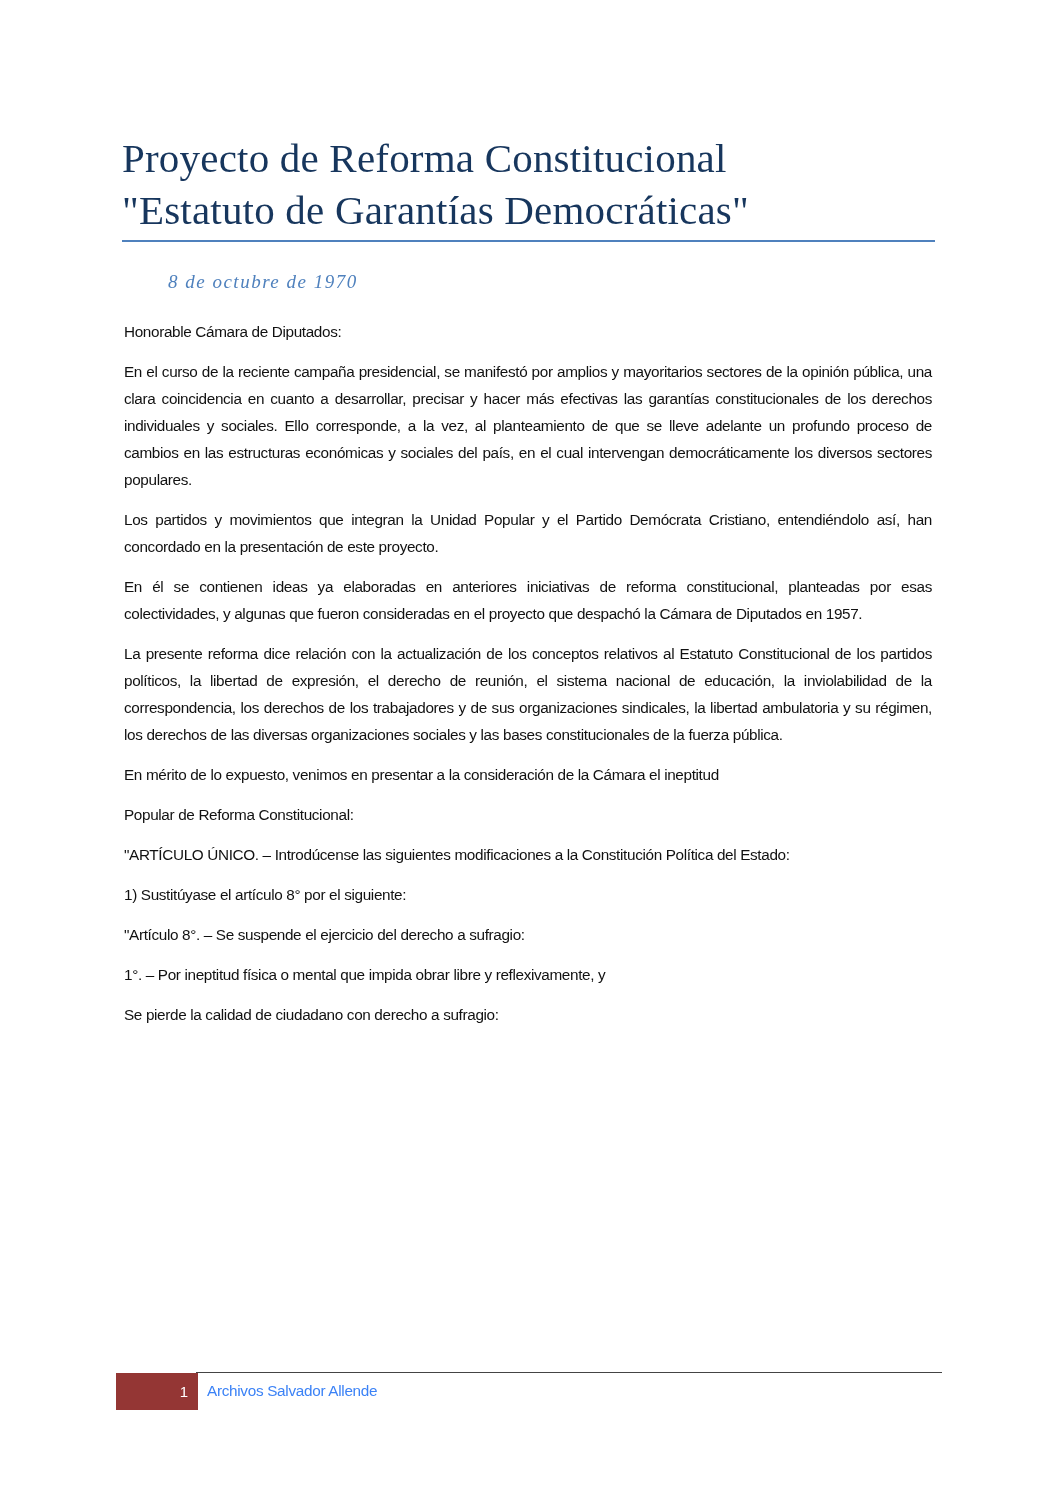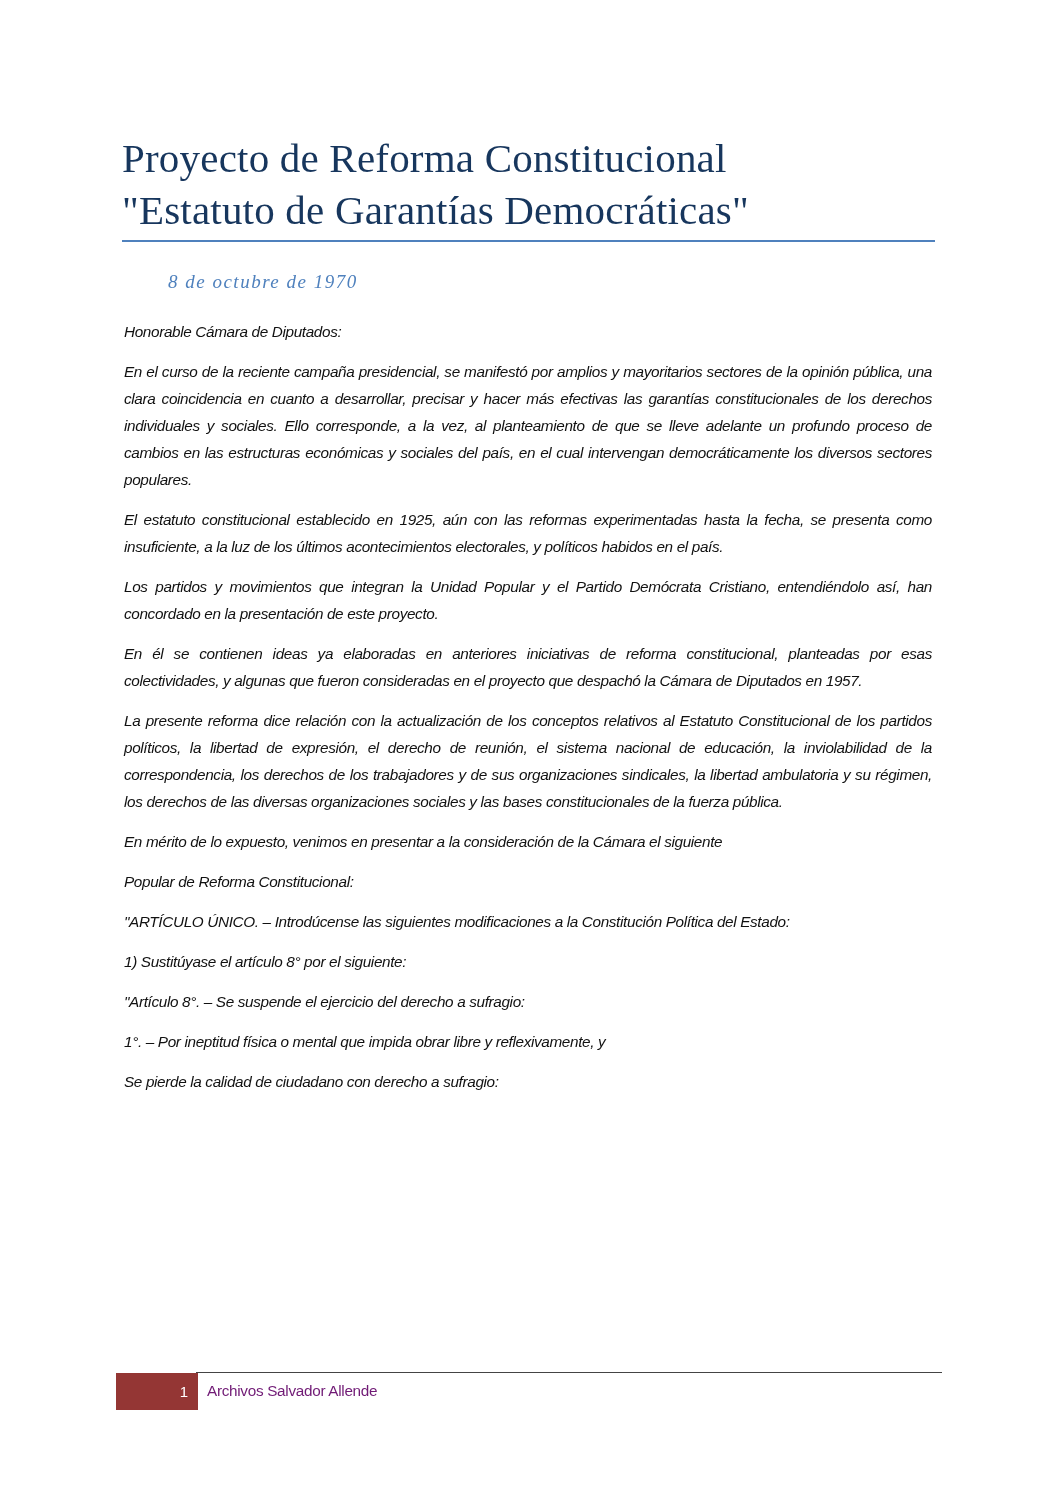--- a/index.html
+++ b/index.html
@@ -18,53 +18,52 @@
   .date {
     position: absolute; left: 124px; top: 271px;
     font-family: "Liberation Serif", serif; font-style: italic;
     color: #4f81bd; font-size: 19px; letter-spacing: 1.5px; margin-left: 44px;
   }
   .body {
     position: absolute; left: 124px; top: 318px; width: 808px;
     font-family: "Liberation Sans", sans-serif; font-size: 15.3px;
     color: #111; line-height: 27px; letter-spacing: -0.35px;
   }
-  .body p { margin: 0 0 13px 0; text-align: justify; font-style: italic; }
+  .body p { margin: 0 0 13px 0; text-align: justify; }
   .body p.nj { text-align: left; }
   .footer-rule {
     position: absolute; left: 196px; top: 1372px; width: 746px; height: 1px; background: #444;
   }
   .footer-box {
     position: absolute; left: 116px; top: 1373px; width: 82px; height: 37px;
     background: #943634; color: #fff; font-size: 15px;
     display: flex; align-items: center; justify-content: flex-end; padding-right: 10px; box-sizing: border-box;
   }
   .footer-text {
-    position: absolute; left: 207px; top: 1382px; font-size: 15.3px; color: #701a75; letter-spacing: -0.3px;
+    position: absolute; left: 207px; top: 1382px; font-size: 15.3px; color: #3b82f6; letter-spacing: -0.3px;
   }
 </style>
 </head>
 <body>
 
 <div class="page">
   <h1 class="title">
     <span>Proyecto de Reforma Constitucional</span><br>
     <span>"Estatuto de Garantías Democráticas"</span>
   </h1>
   <div class="title-rule"></div>
   <div class="date">8 de octubre de 1970</div>
 
   <div class="body">
     <p class="nj">Honorable Cámara de Diputados:</p>
     <p>En el curso de la reciente campaña presidencial, se manifestó por amplios y mayoritarios sectores de la opinión pública, una clara coincidencia en cuanto a desarrollar, precisar y hacer más efectivas las garantías constitucionales de los derechos individuales y sociales. Ello corresponde, a la vez, al planteamiento de que se lleve adelante un profundo proceso de cambios en las estructuras económicas y sociales del país, en el cual intervengan democráticamente los diversos sectores populares.</p>
-    <p>El estatuto constitucional establecido en 1925, aún con las reformas experimentadas hasta la fecha, se presenta como insuficiente, a la luz de los últimos acontecimientos electorales, y políticos habidos en el país.</p>
     <p>Los partidos y movimientos que integran la Unidad Popular y el Partido Demócrata Cristiano, entendiéndolo así, han concordado en la presentación de este proyecto.</p>
     <p>En él se contienen ideas ya elaboradas en anteriores iniciativas de reforma constitucional, planteadas por esas colectividades, y algunas que fueron consideradas en el proyecto que despachó la Cámara de Diputados en 1957.</p>
     <p>La presente reforma dice relación con la actualización de los conceptos relativos al Estatuto Constitucional de los partidos políticos, la libertad de expresión, el derecho de reunión, el sistema nacional de educación, la inviolabilidad de la correspondencia, los derechos de los trabajadores y de sus organizaciones sindicales, la libertad ambulatoria y su régimen, los derechos de las diversas organizaciones sociales y las bases constitucionales de la fuerza pública.</p>
-    <p class="nj">En mérito de lo expuesto, venimos en presentar a la consideración de la Cámara el siguiente</p>
+    <p class="nj">En mérito de lo expuesto, venimos en presentar a la consideración de la Cámara el ineptitud</p>
     <p class="nj">Popular de Reforma Constitucional:</p>
     <p class="nj">"ARTÍCULO ÚNICO. – Introdúcense las siguientes modificaciones a la Constitución Política del Estado:</p>
     <p class="nj">1) Sustitúyase el artículo 8° por el siguiente:</p>
     <p class="nj">"Artículo 8°. – Se suspende el ejercicio del derecho a sufragio:</p>
     <p class="nj">1°. – Por ineptitud física o mental que impida obrar libre y reflexivamente, y</p>
     <p class="nj">Se pierde la calidad de ciudadano con derecho a sufragio:</p>
   </div>
 
   <div class="footer-rule"></div>
   <div class="footer-box">

